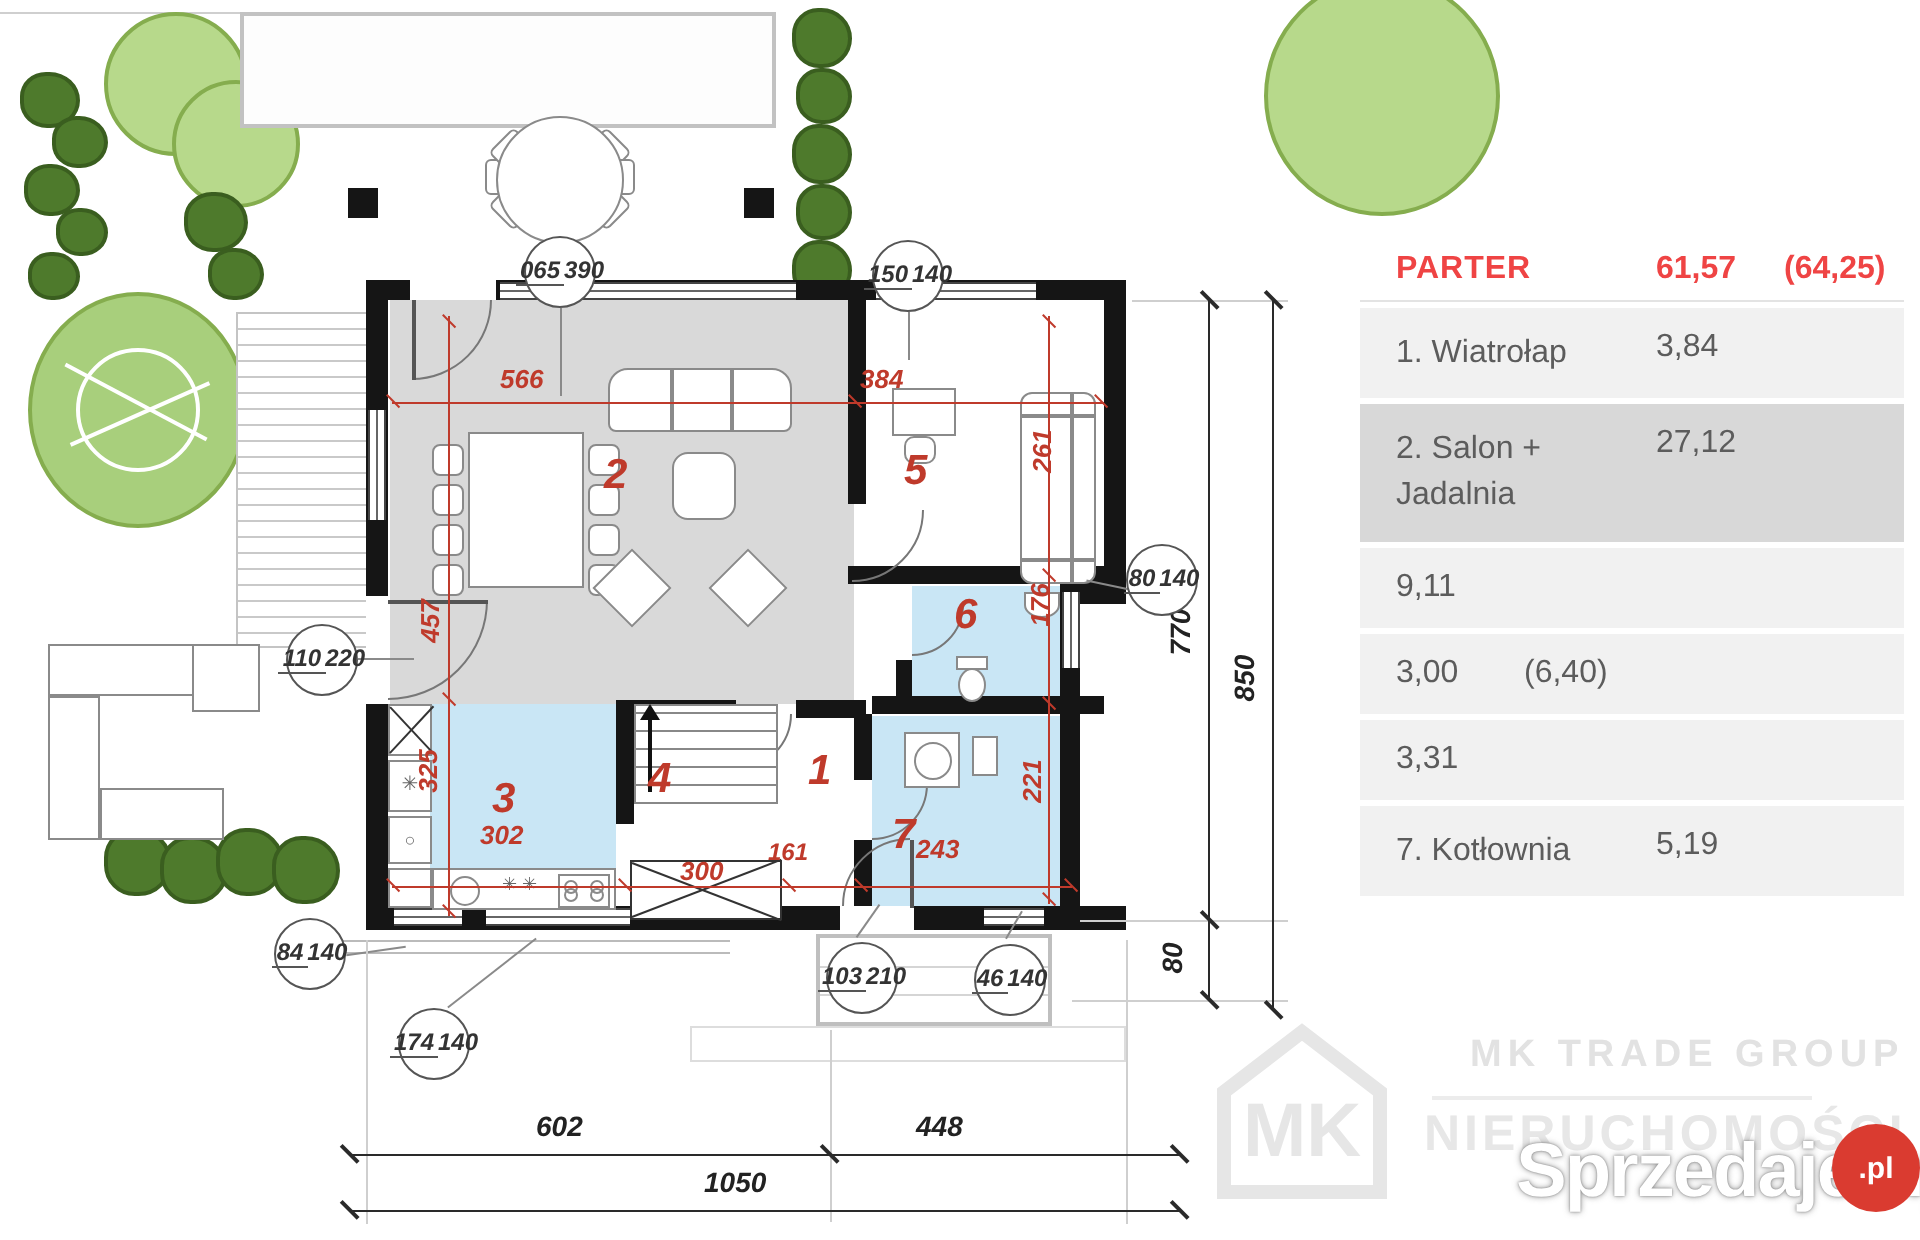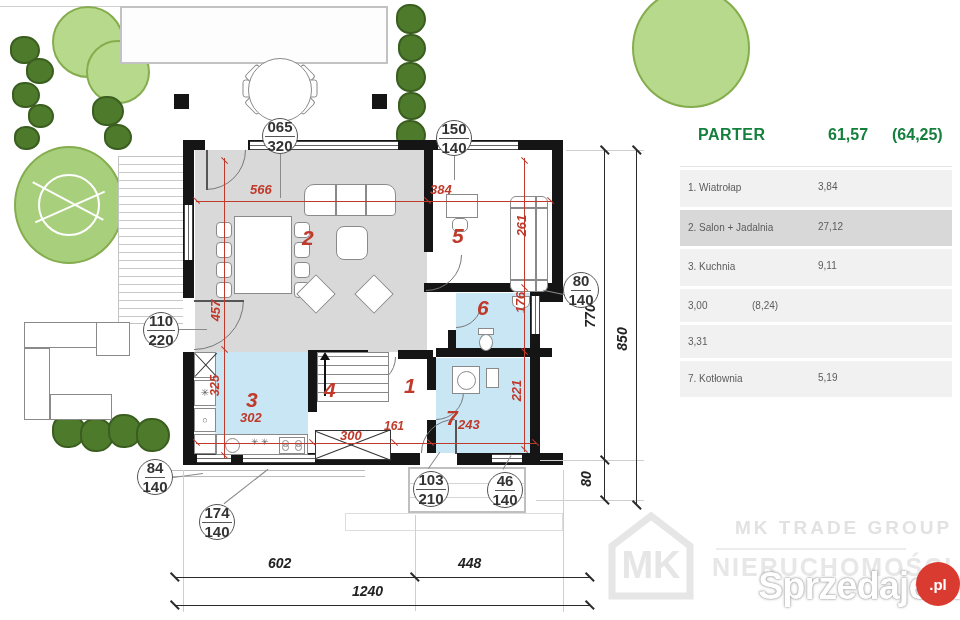--- a/index.html
+++ b/index.html
@@ -18,38 +18,38 @@
   .redline{position:absolute;background:#bf3a2b;}
   .rtick{position:absolute;width:9px;height:1.2px;background:#bf3a2b;transform:rotate(45deg);}
   .btick{position:absolute;width:12px;height:1.5px;background:#2a2a2a;transform:rotate(45deg);}
   .bline{position:absolute;background:#2a2a2a;}
   .extline{position:absolute;background:#cfcfcf;}
   .dim{position:absolute;color:#bf3a2b;font-style:italic;font-weight:bold;font-size:13px;white-space:nowrap;}
   .vdim{width:40px;text-align:center;transform:rotate(-90deg);}
   .roomnum{position:absolute;color:#bf3a2b;font-style:italic;font-weight:bold;font-size:21px;}
   .bdim{position:absolute;color:#222;font-style:italic;font-weight:bold;font-size:14px;white-space:nowrap;}
   .bvdim{width:44px;text-align:center;transform:rotate(-90deg);}
-  .callout{position:absolute;width:36px;height:36px;border:1.5px solid #555;border-radius:50%;background:#fff;display:flex;flex-direction:column;align-items:center;justify-content:center;font-size:15px;font-weight:bold;color:#333;z-index:6;box-sizing:border-box;line-height:1.15;}
+  .callout{position:absolute;width:36px;height:36px;border:1.5px solid #555;border-radius:50%;background:#fff;display:flex;align-items:center;justify-content:center;font-size:12px;font-style:italic;font-weight:bold;color:#333;z-index:6;box-sizing:border-box;line-height:1.15;}
   .callout .ctop{border-bottom:1px solid #555;padding:0 2px;}
   .leader{position:absolute;background:#8a8a8a;}
   .xline{position:absolute;background:#333;height:1.2px;transform-origin:left center;}
 
   
   .tree{position:absolute;border-radius:50%;background:#b7d98b;border:2px solid #85ad4e;box-sizing:border-box;}
   .shrub{position:absolute;border-radius:46% 54% 52% 48%;background:#4e7a2c;border:2px solid #3a5e1f;box-sizing:border-box;}
   .deck{position:absolute;background:repeating-linear-gradient(180deg,#fff 0 7px,#c9c9c9 7px 8px);border:1px solid #c4c4c4;box-sizing:border-box;}
   .pchair{position:absolute;width:18px;height:13px;background:#fff;border:1.5px solid #8a8a8a;border-radius:3px 3px 6px 6px;box-sizing:border-box;}
   .dchair{position:absolute;width:16px;height:16px;background:#fff;border:1.5px solid #8a8a8a;border-radius:4px;box-sizing:border-box;}
 
   
   #legend{position:absolute;left:680px;top:122px;width:272px;color:#5c5c5c;}
-  .lhead{display:flex;align-items:baseline;padding:4px 0 22px 18px;font-weight:bold;color:#15803d;font-size:16px;border-bottom:1px solid #e3e3e3;}
+  .lhead{display:flex;align-items:baseline;padding:4px 0 6px 18px;font-weight:bold;color:#ef4444;font-size:16px;border-bottom:1px solid #e3e3e3;}
   .lhead .hl1{flex:0 0 130px;letter-spacing:.5px;}
   .lhead .hv{flex:0 0 64px;}
-  .lrow{display:flex;align-items:flex-start;background:#f1f1f1;margin-top:3px;padding:11px 0 11px 8px;font-size:10px;}
+  .lrow{display:flex;align-items:flex-start;background:#f1f1f1;margin-top:3px;padding:11px 0 11px 18px;font-size:16px;}
   .lrow .lab{flex:0 0 130px;line-height:1.45;}
   .lrow .val{flex:0 0 64px;}
   .lrow.hl{background:#d8d8d8;}
 
   
   .wm-co{position:absolute;left:735px;top:517px;font-size:19px;font-weight:bold;color:#e2e2e2;letter-spacing:3px;}
   .wm-line{position:absolute;left:716px;top:548px;width:190px;height:2px;background:#ececec;}
   .wm-cat{position:absolute;left:712px;top:553px;font-size:25px;font-weight:bold;color:#e7e7e7;letter-spacing:2px;}
   .wm-brand{position:absolute;left:758px;top:565px;font-size:38px;font-weight:bold;color:#fff;letter-spacing:-1px;
     text-shadow:0 0 3px rgba(130,130,130,.85),0 0 1px rgba(120,120,120,.9);z-index:9;}
@@ -268,21 +268,21 @@
   <div class="leader" style="left:454px;top:156px;width:1px;height:24px;"></div>
   <div class="leader" style="left:179px;top:329px;width:28px;height:1px;"></div>
   <div class="leader" style="left:173px;top:475px;width:30px;height:1px;transform:rotate(-8deg);"></div>
   <div class="leader" style="left:218px;top:486px;width:56px;height:1px;transform:rotate(-38deg);"></div>
   <div class="leader" style="left:424px;top:460px;width:20px;height:1px;transform:rotate(-55deg);"></div>
   <div class="leader" style="left:499px;top:462px;width:16px;height:1px;transform:rotate(-60deg);"></div>
   <div class="leader" style="left:543px;top:292px;width:22px;height:1px;transform:rotate(12deg);"></div>
 
   <div class="callout" style="left:262px;top:118px;">
     <span class="ctop">065</span>
-    <span>320</span>
+    <span>390</span>
   </div>
   <div class="callout" style="left:436px;top:120px;">
     <span class="ctop">150</span>
     <span>140</span>
   </div>
   <div class="callout" style="left:143px;top:312px;text-align:right;">
     <span class="ctop">110</span>
     <span>220</span>
   </div>
   <div class="callout" style="left:137px;top:459px;">
@@ -323,21 +323,21 @@
   <div class="btick" style="left:169px;top:604px;"></div>
   <div class="btick" style="left:584px;top:604px;"></div>
   <div class="btick" style="left:599px;top:149px;"></div>
   <div class="btick" style="left:599px;top:459px;"></div>
   <div class="btick" style="left:599px;top:499px;"></div>
   <div class="btick" style="left:631px;top:149px;"></div>
   <div class="btick" style="left:631px;top:504px;"></div>
 
   <div class="bdim" style="left:268px;top:555px;">602</div>
   <div class="bdim" style="left:458px;top:555px;">448</div>
-  <div class="bdim" style="left:352px;top:583px;">1240</div>
+  <div class="bdim" style="left:352px;top:583px;">1050</div>
   <div class="bdim bvdim" style="left:568px;top:308px;">770</div>
   <div class="bdim bvdim" style="left:600px;top:331px;">850</div>
   <div class="bdim bvdim" style="left:568px;top:471px;width:36px;">80</div>
 
   <div id="legend">
     <div class="lhead">
       <span class="hl1">PARTER</span>
       <span class="hv">61,57</span>
       <span>(64,25)</span>
     </div>
@@ -345,27 +345,26 @@
       <span class="lab">1. Wiatrołap</span>
       <span class="val">3,84</span>
       <span></span>
     </div>
     <div class="lrow hl">
       <span class="lab">2. Salon + Jadalnia</span>
       <span class="val">27,12</span>
       <span></span>
     </div>
     <div class="lrow">
-      <span class="lab">3. Kuchnia</span>
       <span class="val">9,11</span>
       <span></span>
     </div>
     <div class="lrow">
       <span class="val">3,00</span>
-      <span>(8,24)</span>
+      <span>(6,40)</span>
     </div>
     <div class="lrow">
       <span class="val">3,31</span>
       <span></span>
     </div>
     <div class="lrow">
       <span class="lab">7. Kotłownia</span>
       <span class="val">5,19</span>
       <span></span>
     </div>

